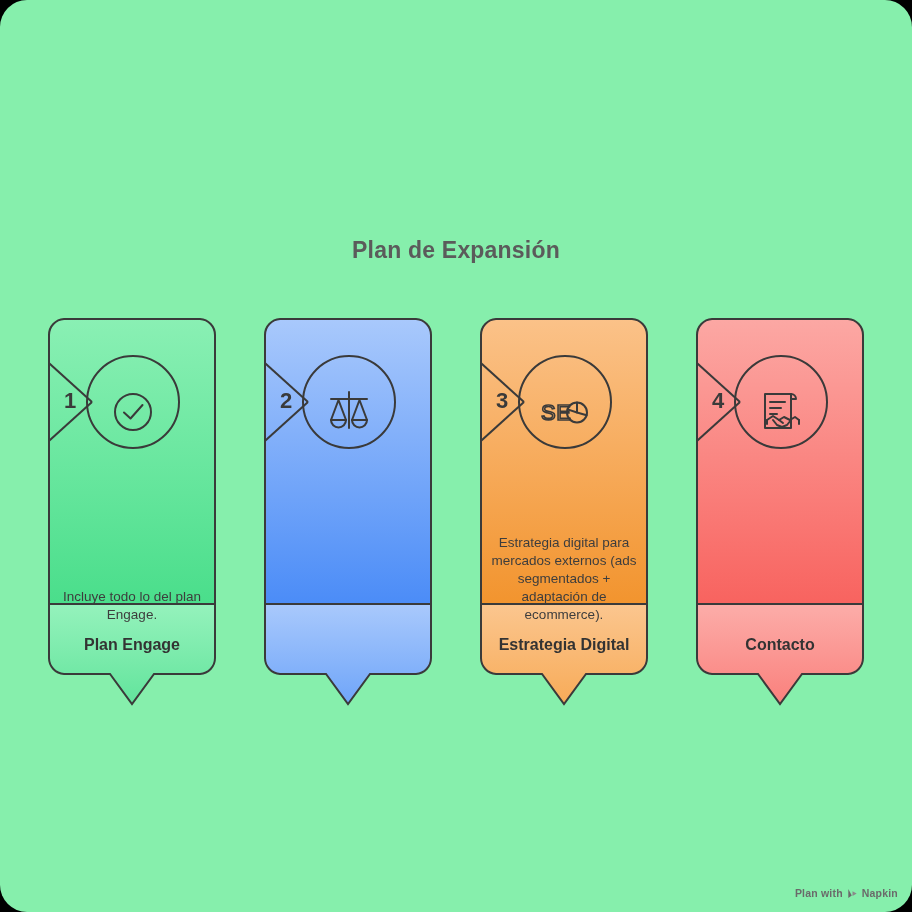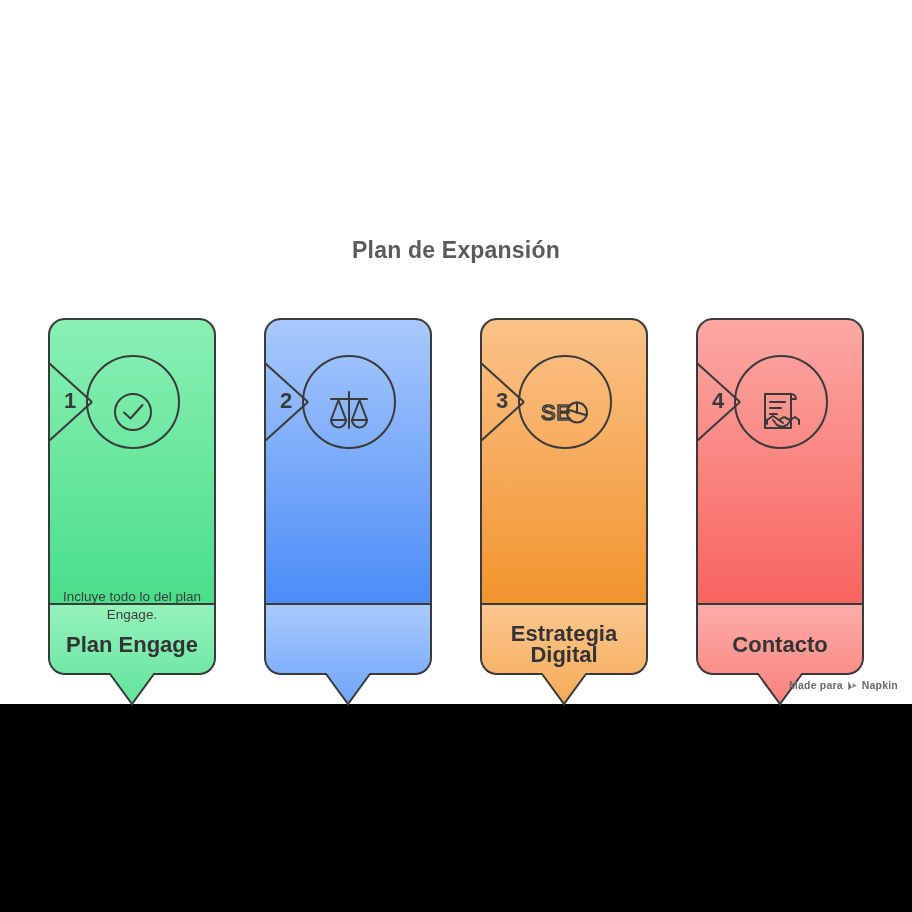--- a/index.html
+++ b/index.html
@@ -4,22 +4,23 @@
 <style>
   * { margin:0; padding:0; box-sizing:border-box; }
   html,body {
     width:912px; height:912px;
     background:#000000;
     font-family:"Liberation Sans", sans-serif;
     overflow:hidden;
   }
   #stage {
     position:relative;
-    width:912px; height:704px;
-    background:#ffffff;
+    width:912px; height:912px;
+    background:#86efac;
+    border-radius:27px;
   }
 
   
   #page-title {
     position:absolute;
     top:237px; left:0; width:912px;
     text-align:center;
     font-size:23px;
     font-weight:bold;
     letter-spacing:0.2px;
@@ -91,21 +92,21 @@
   .label {
     position:absolute;
     left:6px;
     right:6px;
     top:296px;
     height:60px;
     display:flex;
     align-items:center;
     justify-content:center;
     text-align:center;
-    font-size:22px;
+    font-size:16px;
     font-weight:bold;
     line-height:21px;
     color:#333333;
   }
 
   
   #watermark {
     position:absolute;
     right:14px;
     bottom:13px;
@@ -232,20 +233,21 @@
           <path d="M 16 1 H 152 A 16 16 0 0 1 167 17 V 340 A 16 16 0 0 1 152 356 H 106 L 84 386 L 62 356 H 16 A 16 16 0 0 1 1 340 V 17 A 16 16 0 0 1 16 1 Z" fill="none" stroke="#3a3a3a" stroke-width="2"></path>
         </svg>
         <div class="card-content">
           <div class="num">3</div>
           <div class="icon-wrap"><svg width="56" height="56" viewBox="0 0 56 56">
               <text x="4" y="36" font-family="Liberation Sans, sans-serif" font-size="22" fill="none" stroke="#3a3a3a" stroke-width="1.6" letter-spacing="0.5">SE</text>
               <circle cx="40" cy="28.5" r="10" fill="none" stroke="#3a3a3a" stroke-width="2" stroke-linecap="round" stroke-linejoin="round"></circle>
               <path d="M40 18.5 L40 28.5 L49.6 31.2" fill="none" stroke="#3a3a3a" stroke-width="2" stroke-linecap="round" stroke-linejoin="round"></path>
               <path d="M30.6 25.4 L40 28.5" fill="none" stroke="#3a3a3a" stroke-width="2" stroke-linecap="round" stroke-linejoin="round"></path>
             </svg></div>
+          <div class="desc">Estrategia digital para mercados externos (ads segmentados + adaptación de ecommerce).</div>
           <div class="label">Estrategia Digital</div>
         </div>
       </div>
       <div class="card" style="left: 648px;">
         <svg class="card-shape" viewBox="0 0 168 386" width="168" height="386" preserveAspectRatio="none" style="overflow:visible">
           <defs>
             <linearGradient id="g3" x1="0" y1="0" x2="0" y2="1">
               <stop offset="0%" stop-color="#FCA8A4"></stop>
               <stop offset="100%" stop-color="#F8635F"></stop>
             </linearGradient>
@@ -282,21 +284,21 @@
               <path d="M26 36 L30 39" fill="none" stroke="#3a3a3a" stroke-width="2" stroke-linecap="round" stroke-linejoin="round"></path>
               <path d="M14 36 L14 40" fill="none" stroke="#3a3a3a" stroke-width="2" stroke-linecap="round" stroke-linejoin="round"></path>
               <path d="M46 36 L46 40" fill="none" stroke="#3a3a3a" stroke-width="2" stroke-linecap="round" stroke-linejoin="round"></path>
             </svg></div>
           <div class="label">Contacto</div>
         </div>
       </div>
     </div>
 
   <div id="watermark">
-    <span>Made para</span>
+    <span>Plan with</span>
     <svg class="wm-logo" width="11" height="11" viewBox="0 0 12 12">
       <path d="M1.4 1 L1.4 11 L5.2 8.2 L1.4 1 Z" fill="#6a6a6a"></path>
       <path d="M6.0 3.6 L10.6 6.1 L6.0 8.6 Z" fill="#8a8a8a"></path>
     </svg>
     <span>Napkin</span>
   </div>
 
 </div>
 
 </body></html>

